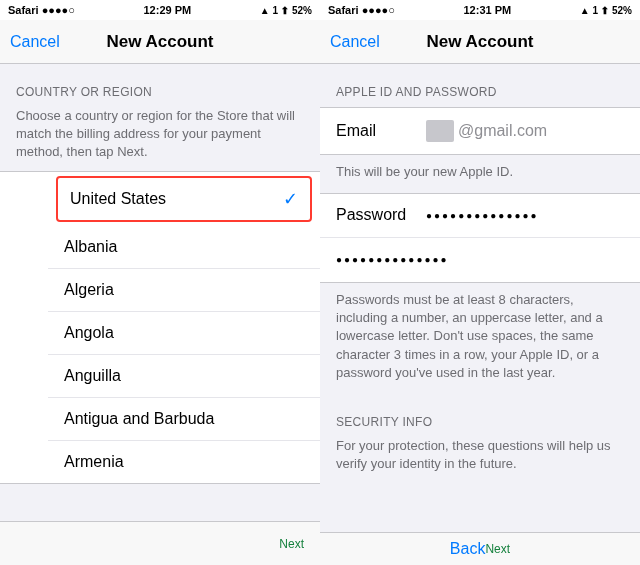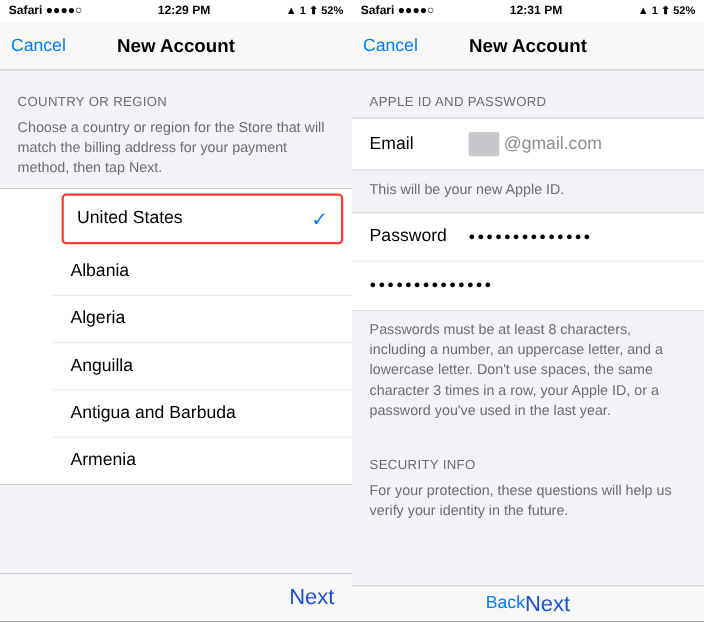--- a/index.html
+++ b/index.html
@@ -107,22 +107,22 @@
       height: 44px;
       background: #f8f8f8;
       border-top: 1px solid #c8c8cc;
       display: flex;
       align-items: center;
       justify-content: flex-end;
       padding: 0 16px;
       flex-shrink: 0;
     }
     .next-btn {
-      color: #1d4ed8;
-      font-size: 20px;
+      color: #15803d;
+      font-size: 12px;
       cursor: pointer;
     }
 
     
     .form-section {
       background: #fff;
       border-top: 1px solid #c8c8cc;
       border-bottom: 1px solid #c8c8cc;
       margin-bottom: 0;
     }
@@ -226,20 +226,23 @@
     <div style="background:#fff; border-top:1px solid #c8c8cc; border-bottom: 1px solid #c8c8cc; margin-bottom:0;padding-left:48px;">
       <div class="list-item" style="border: 2px solid #ff3b30; border-radius:4px; margin:4px 8px; padding:10px 12px;">
         <span>United States</span>
         <span class="checkmark">✓</span>
       </div>
       <div class="list-item">
         <span>Albania</span>
       </div>
       <div class="list-item">
         <span>Algeria</span>
+      </div>
+      <div class="list-item">
+        <span>Angola</span>
       </div>
       <div class="list-item">
         <span>Anguilla</span>
       </div>
       <div class="list-item">
         <span>Antigua and Barbuda</span>
       </div>
       <div class="list-item">
         <span>Armenia</span>
       </div>

